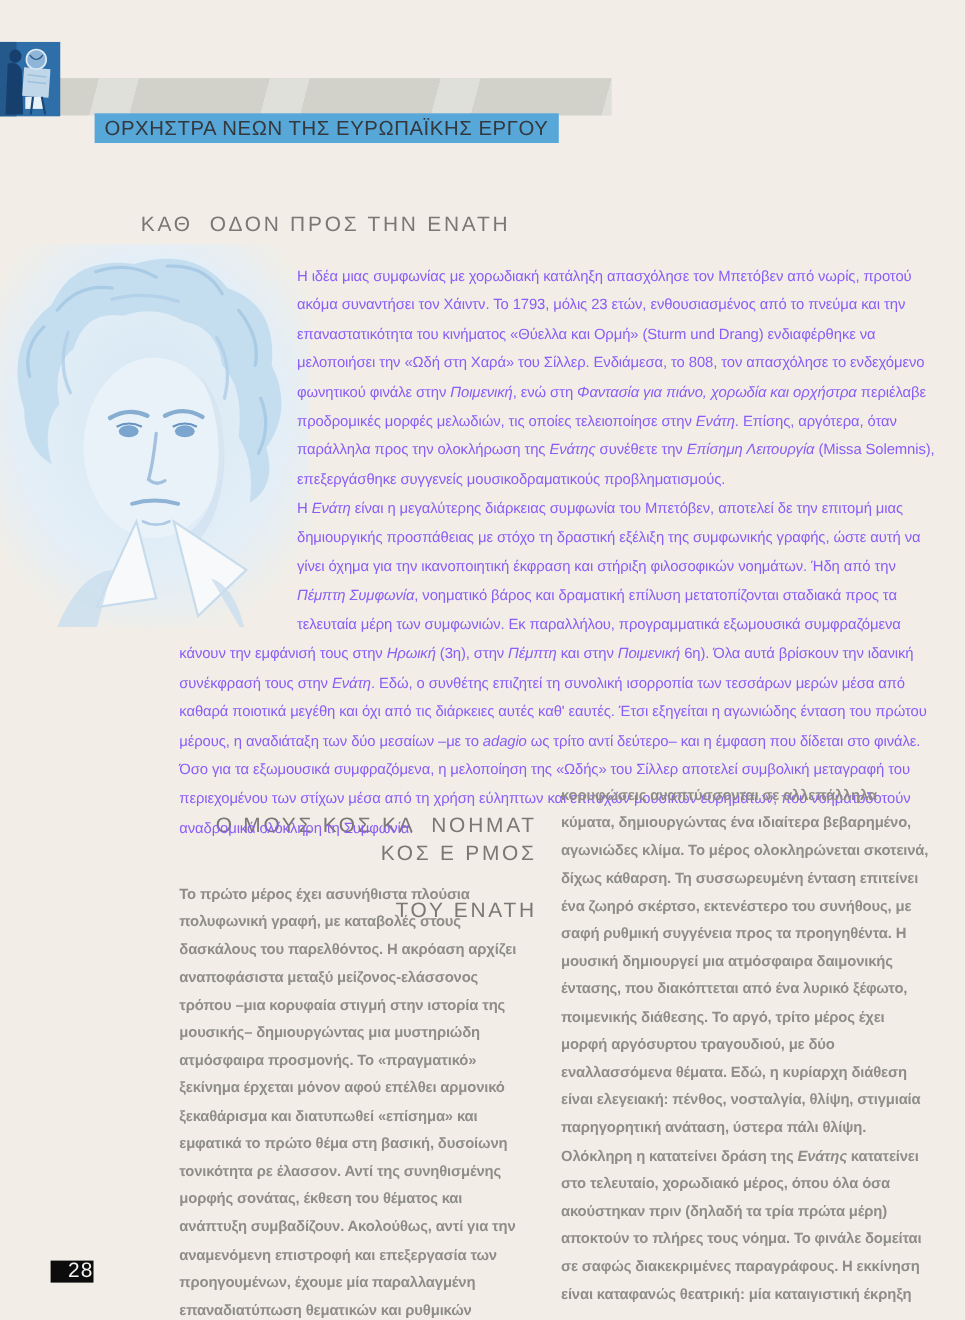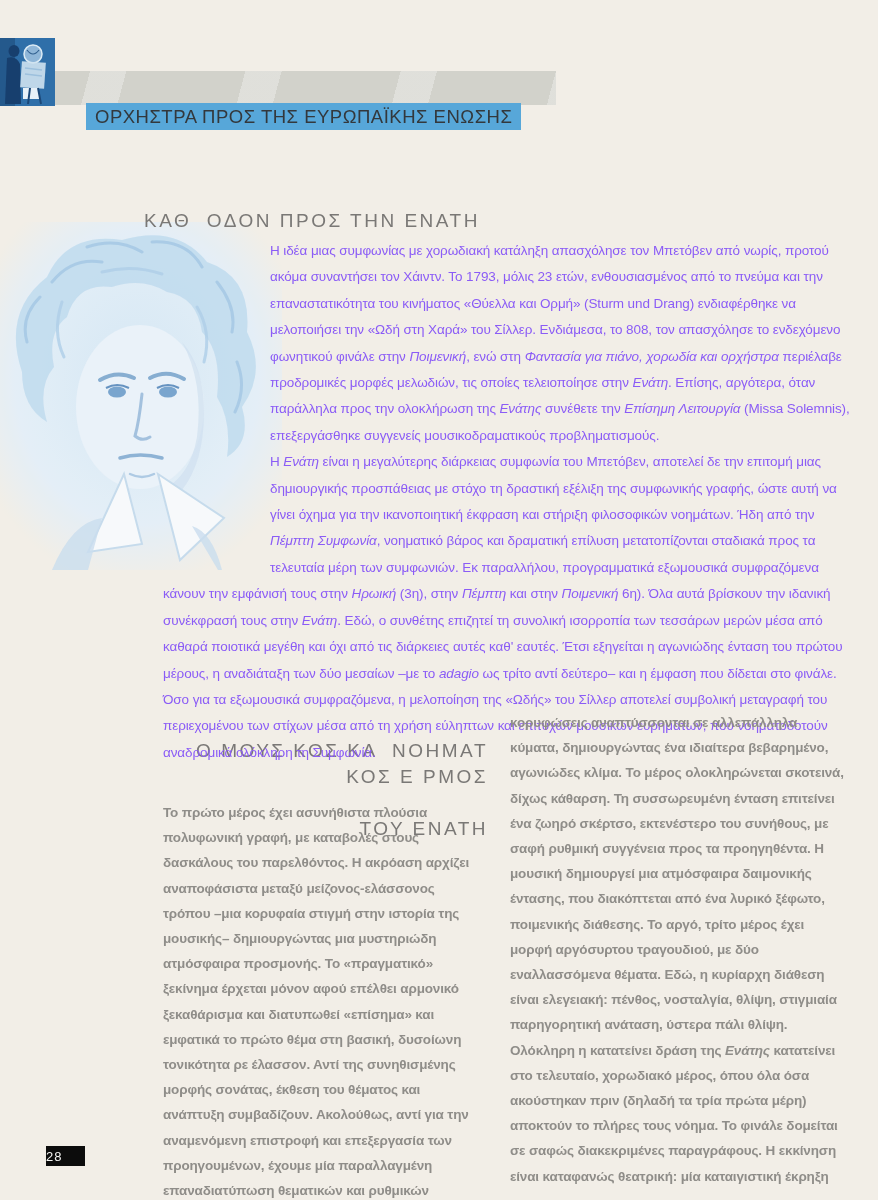--- a/index.html
+++ b/index.html
@@ -87,22 +87,22 @@
     font-weight:bold;
   }
   .col-left{left:163px;top:800px;width:322px;}
   .col-right{left:510px;top:710px;width:335px;}
   em{font-style:italic;}
   
   .page-number{
     position:absolute;left:46px;top:1146px;
     width:39px;height:20px;
     background:#0c0c0c;color:#f4f4f2;
-    display:flex;align-items:center;justify-content:flex-start;
-    font-size:13px;
+    display:flex;align-items:center;justify-content:flex-end;
+    font-size:19px;
     letter-spacing:1px;
   }
 </style>
 </head>
 <body>
 
 <div class="page">
 
   <div class="corner-art">
     <svg width="55" height="68" viewBox="0 0 55 68" xmlns="http://www.w3.org/2000/svg">
@@ -117,21 +117,21 @@
       <line x1="25" y1="36" x2="42" y2="38" stroke="#9dc0dd" stroke-width="1.4"></line>
       <rect x="23" y="50" width="16" height="11" fill="#e8f1f8"></rect>
       <line x1="30" y1="50" x2="28" y2="66" stroke="#1b4777" stroke-width="2"></line>
       <line x1="38" y1="50" x2="41" y2="66" stroke="#1b4777" stroke-width="2"></line>
     </svg>
   </div>
 
   <div class="banner"></div>
 
   <div class="title-bar">
-    <span>ΟΡΧΗΣΤΡΑ ΠΡΟΣ ΤΗΣ ΕΥΡΩΠΑΪΚΗΣ ΕΝΩΣΗΣ</span>
+    <span>ΟΡΧΗΣΤΡΑ ΝΕΩΝ ΤΗΣ ΕΥΡΩΠΑΪΚΗΣ ΕΡΓΟΥ</span>
   </div>
 
   <div class="watermark">
     <svg width="290" height="348" viewBox="0 0 290 348" xmlns="http://www.w3.org/2000/svg">
       <defs>
         <radialGradient id="softblue" cx="50%" cy="45%" r="60%">
           <stop offset="0%" stop-color="#d4e7f6"></stop>
           <stop offset="70%" stop-color="#e3eff9"></stop>
           <stop offset="100%" stop-color="#f2eee7"></stop>
         </radialGradient>
@@ -157,21 +157,21 @@
       <path d="M128,236 Q148,230 170,236" fill="none" stroke="#86aed4" stroke-width="3.5" stroke-linecap="round"></path>
       <path d="M138,252 Q150,258 162,252" fill="none" stroke="#a9c8e4" stroke-width="2.5" stroke-linecap="round"></path>
 
       <path d="M96,330 L132,252 L150,322 Z" fill="#f8fbfd" stroke="#c3daed" stroke-width="2"></path>
       <path d="M166,252 L232,296 L188,338 Z" fill="#f8fbfd" stroke="#c3daed" stroke-width="2"></path>
       <path d="M60,348 Q80,300 110,296 L96,348 Z" fill="#c7dcef" opacity="0.8"></path>
       <path d="M230,348 Q220,310 200,304 L226,348 Z" fill="#c7dcef" opacity="0.8"></path>
     </svg>
   </div>
 
-  <h2 class="section-heading heading-1" style="margin:16px;font-weight:normal;">ΚΑΘ  ΟΔΟΝ ΠΡΟΣ ΤΗΝ ΕΝΑΤΗ</h2>
+  <h2 class="section-heading heading-1" style="margin:0;font-weight:normal;">ΚΑΘ  ΟΔΟΝ ΠΡΟΣ ΤΗΝ ΕΝΑΤΗ</h2>
 
   <div class="lead-text">
     <div class="wrap-spacer"></div>
   <p><span>Η ιδέα μιας συμφωνίας με χορωδιακή κατάληξη απασχόλησε τον Μπετόβεν από νωρίς, προτού ακόμα συναντήσει τον Χάιντν. Το 1793, μόλις 23 ετών, ενθουσιασμένος από το πνεύμα και την επαναστατικότητα του κινήματος «Θύελλα και Ορμή» (Sturm und Drang)  ενδιαφέρθηκε να μελοποιήσει την «Ωδή στη Χαρά» του Σίλλερ. Ενδιάμεσα, το  808, τον απασχόλησε το ενδεχόμενο φωνητικού φινάλε στην </span><em>Ποιμενική</em><span>, ενώ στη </span><em>Φαντασία για πιάνο, χορωδία και ορχήστρα</em><span> περιέλαβε προδρομικές μορφές μελωδιών, τις οποίες τελειοποίησε στην </span><em>Ενάτη</em><span>. Επίσης, αργότερα, όταν παράλληλα προς την ολοκλήρωση της </span><em>Ενάτης</em><span> συνέθετε την </span><em>Επίσημη Λειτουργία</em><span> (Missa Solemnis), επεξεργάσθηκε συγγενείς μουσικοδραματικούς προβληματισμούς.</span></p>
       <p><span>Η </span><em>Ενάτη</em><span> είναι η μεγαλύτερης διάρκειας συμφωνία του Μπετόβεν, αποτελεί δε την επιτομή μιας δημιουργικής προσπάθειας με στόχο τη δραστική εξέλιξη της συμφωνικής γραφής, ώστε αυτή να γίνει όχημα για την ικανοποιητική έκφραση και στήριξη φιλοσοφικών νοημάτων. Ήδη από την </span><em>Πέμπτη Συμφωνία</em><span>, νοηματικό βάρος και δραματική επίλυση μετατοπίζονται σταδιακά προς τα τελευταία μέρη των συμφωνιών. Εκ παραλλήλου, προγραμματικά εξωμουσικά συμφραζόμενα κάνουν την εμφάνισή τους στην </span><em>Ηρωική</em><span> (3η), στην </span><em>Πέμπτη</em><span> και στην </span><em>Ποιμενική</em><span>  6η). Όλα αυτά βρίσκουν την ιδανική συνέκφρασή τους στην </span><em>Ενάτη</em><span>. Εδώ, ο συνθέτης επιζητεί τη συνολική ισορροπία των τεσσάρων μερών μέσα από καθαρά ποιοτικά μεγέθη και όχι από τις διάρκειες αυτές καθ' εαυτές. Έτσι εξηγείται η αγωνιώδης ένταση του πρώτου μέρους, η αναδιάταξη των δύο μεσαίων –με το </span><em>adagio</em><span> ως τρίτο αντί δεύτερο– και η έμφαση που δίδεται στο φινάλε. Όσο για τα εξωμουσικά συμφραζόμενα, η μελοποίηση της «Ωδής» του Σίλλερ αποτελεί συμβολική μεταγραφή του περιεχομένου των στίχων μέσα από τη χρήση εύληπτων και επιτυχών μουσικών ευρημάτων, που νοηματοδοτούν αναδρομικά ολόκληρη τη Συμφωνία.</span></p>
     </div>
 
   <h2 class="section-heading heading-2" style="margin:0;font-weight:normal;">
     <span>Ο ΜΟΥΣ ΚΟΣ ΚΑ  ΝΟΗΜΑΤ ΚΟΣ Ε ΡΜΟΣ</span><br>
     <span>ΤΟΥ ΕΝΑΤΗ</span>

